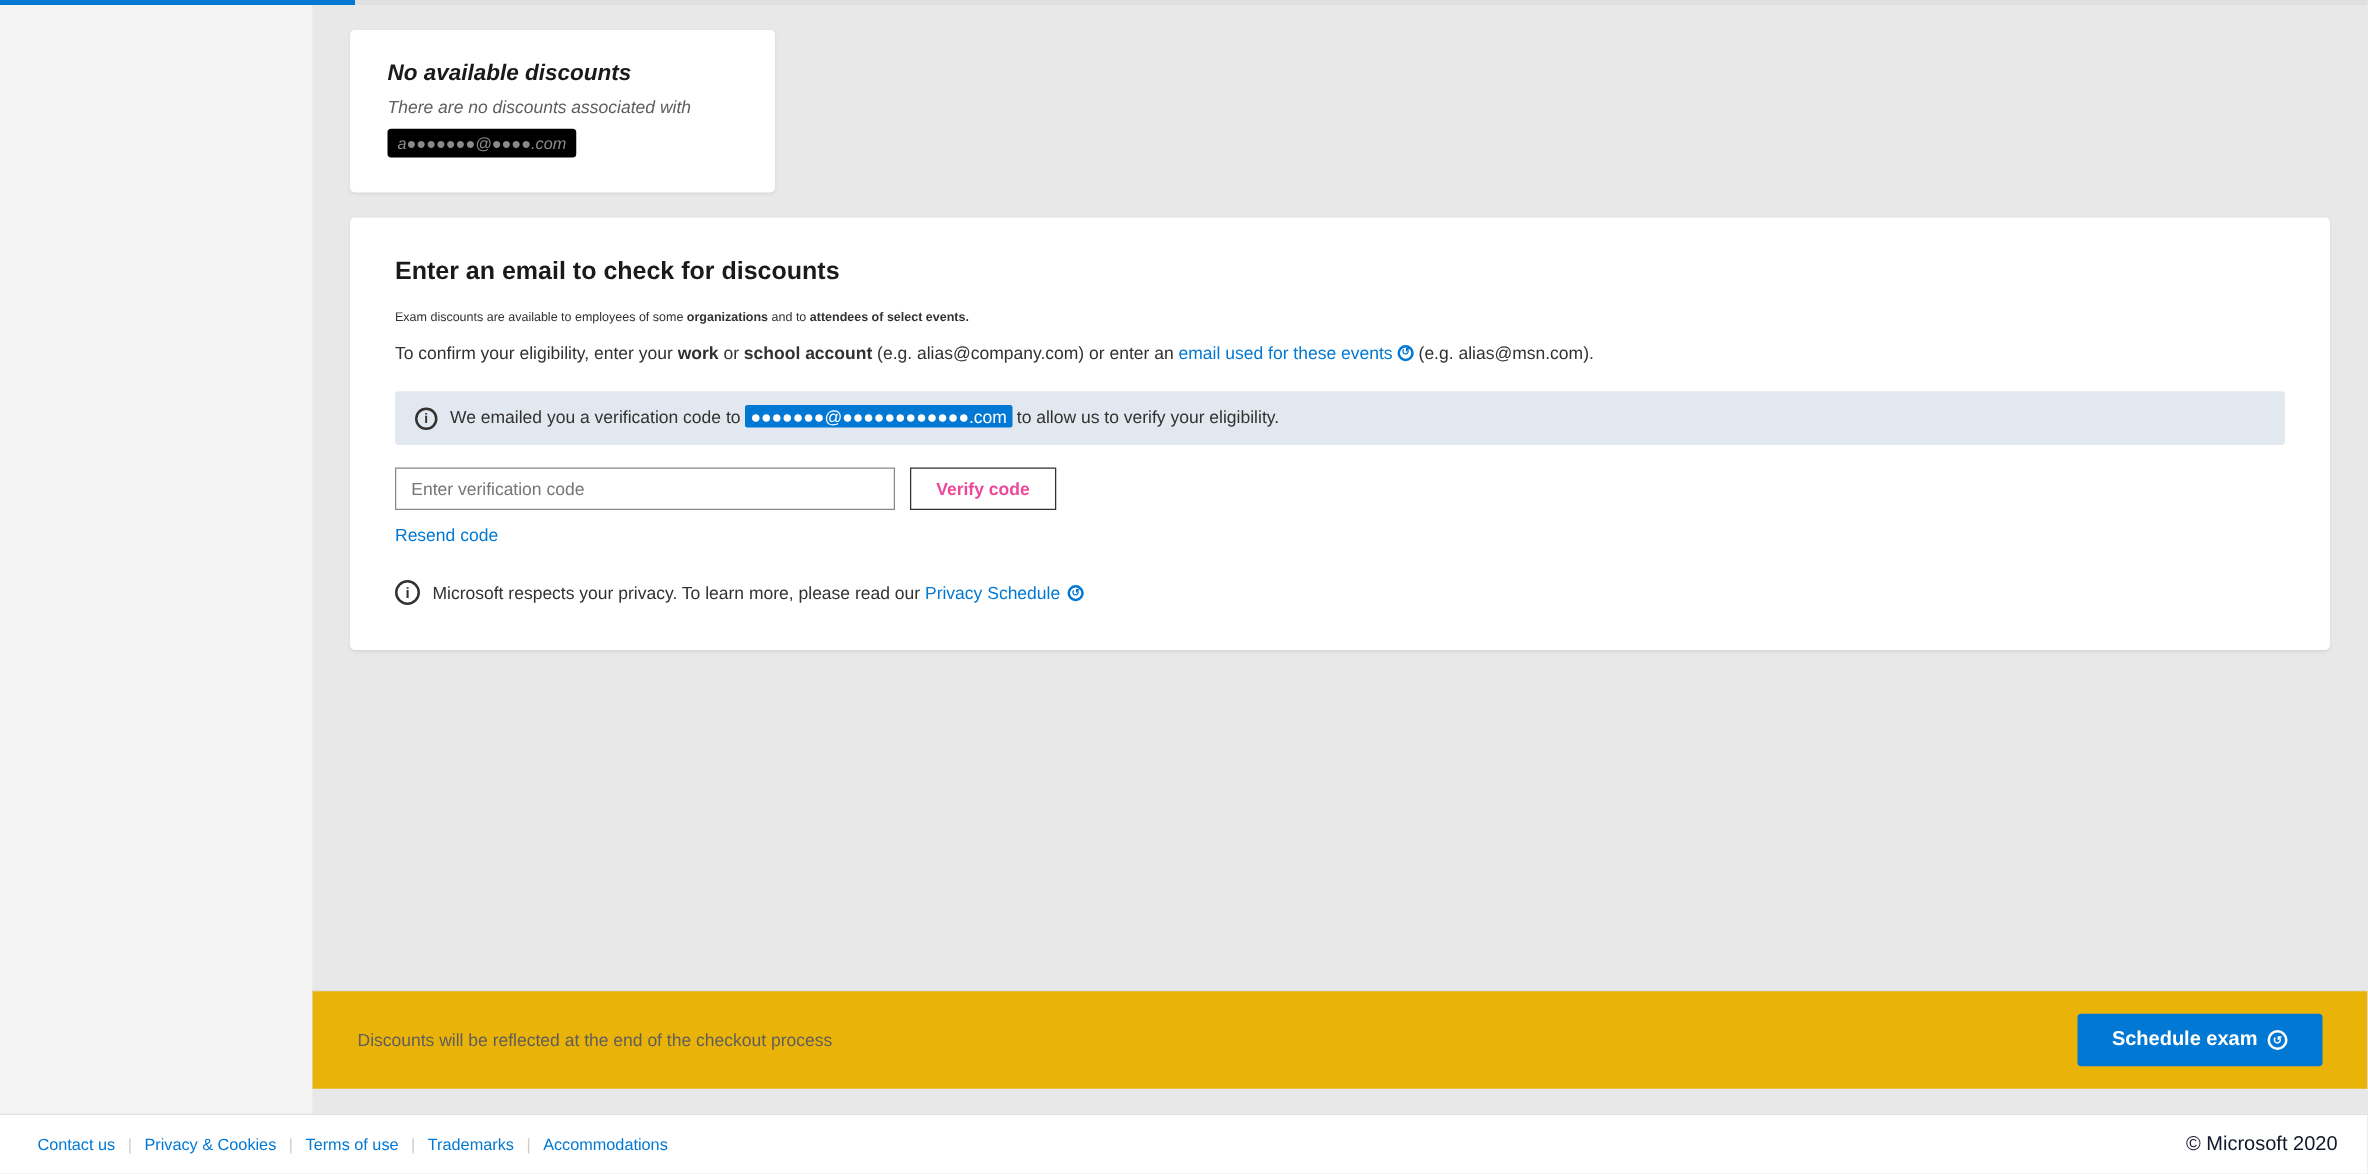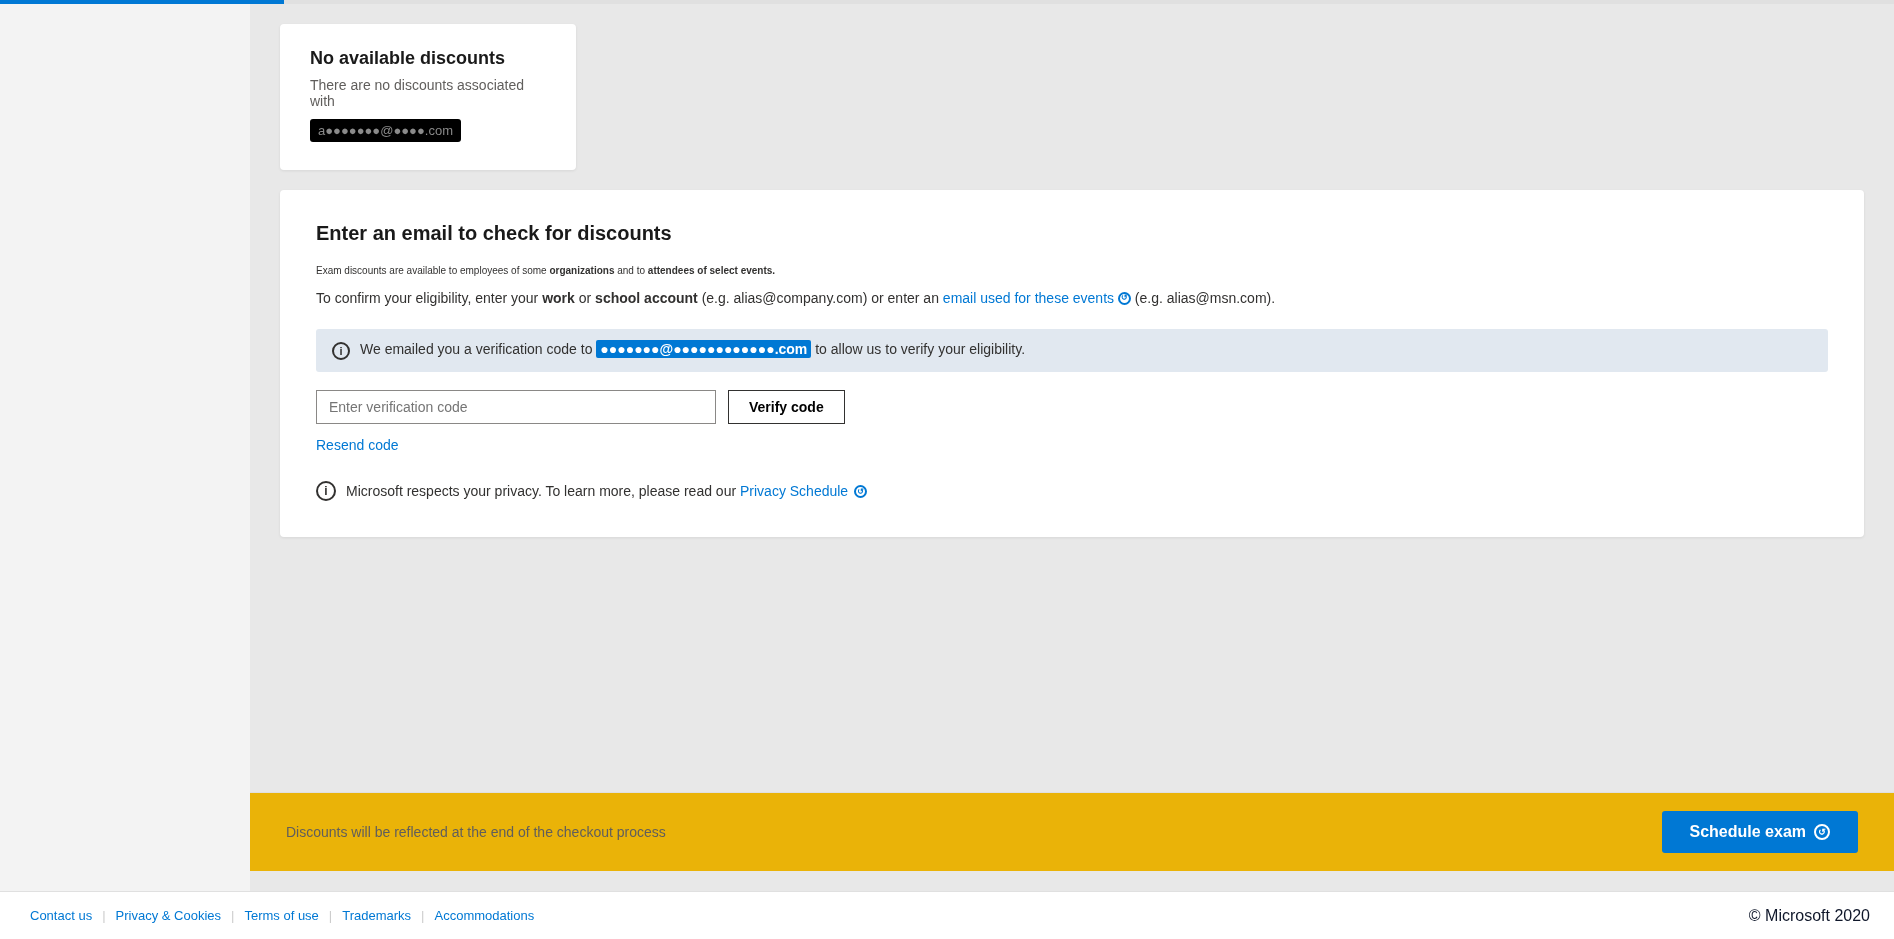--- a/index.html
+++ b/index.html
@@ -43,23 +43,24 @@
       display: flex;
       flex-direction: column;
       gap: 20px;
     }
 
     
     .discount-card {
       background: #fff;
       border-radius: 4px;
       padding: 24px 30px 28px 30px;
-      width: 296px;
+      width: 340px;
       box-shadow: 0 1px 3px rgba(0,0,0,0.08);
       position: relative;
+      font-style: italic;
     }
 
     .discount-card-title {
       font-size: 18px;
       font-weight: 700;
       color: #1a1a1a;
       margin-bottom: 8px;
     }
 
     .discount-card-desc {
@@ -143,21 +144,20 @@
 
     .verification-text {
       flex: 1;
     }
 
     .email-highlight {
       background: #0078d4;
       color: #fff;
       padding: 1px 4px;
       border-radius: 2px;
-      font-weight: bold;
     }
 
     
     .verification-row {
       display: flex;
       align-items: center;
       gap: 12px;
       margin-bottom: 12px;
     }
 
@@ -170,21 +170,21 @@
       outline: none;
       border-radius: 0;
     }
 
     .verify-btn {
       border: 1px solid #323130;
       background: #fff;
       padding: 8px 20px;
       font-size: 14px;
       cursor: pointer;
-      color: #000000;
+      color: #ec4899;
       font-weight: 600;
       border-radius: 0;
       white-space: nowrap;
     }
 
     .resend-link {
       color: #0078d4;
       font-size: 14px;
       cursor: pointer;
       text-decoration: none;

